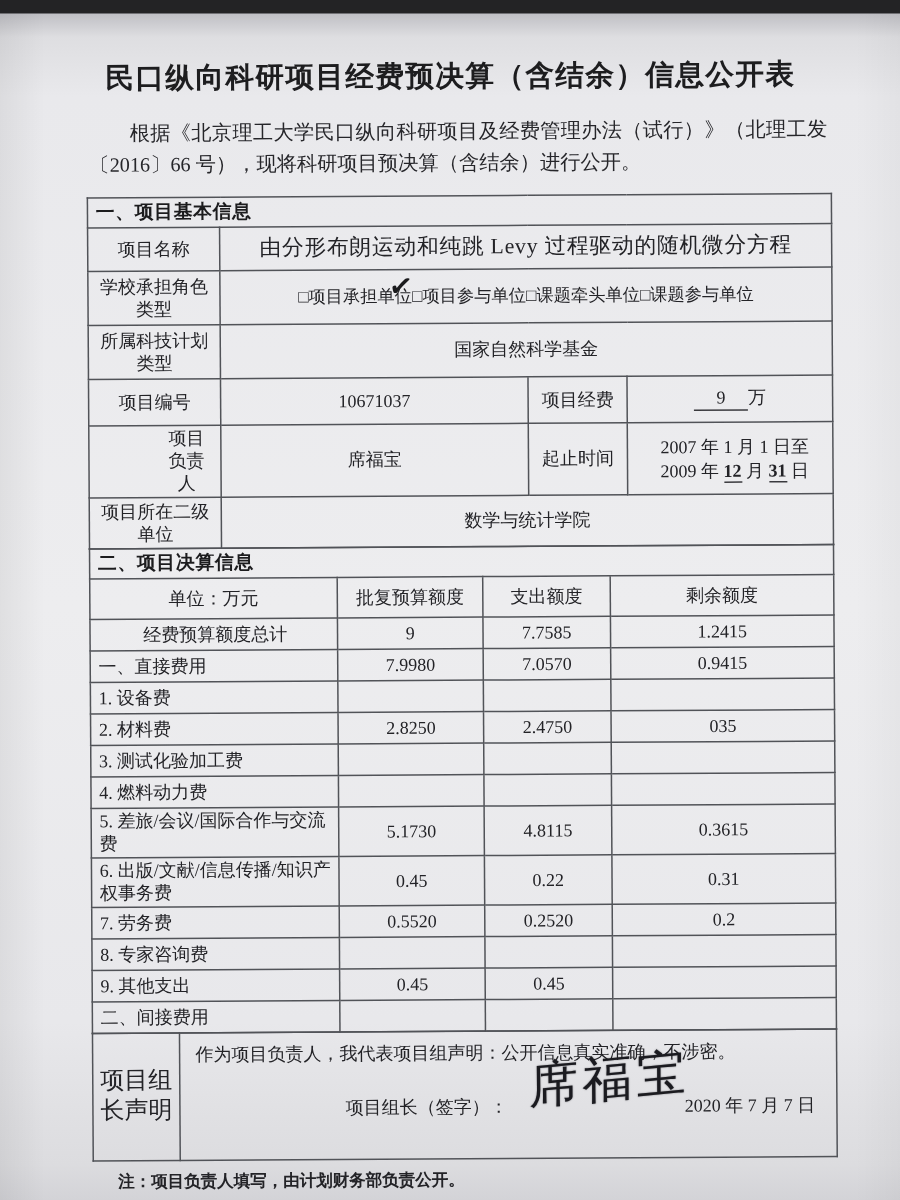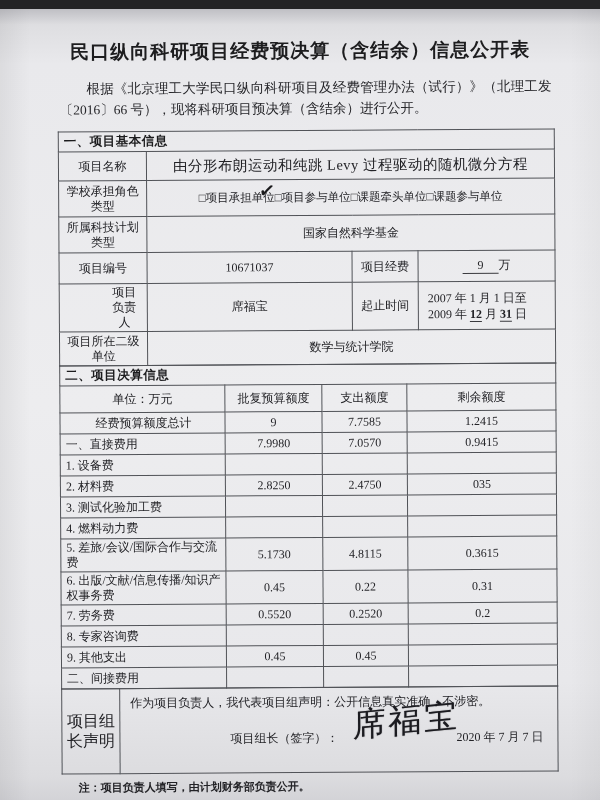--- a/index.html
+++ b/index.html
@@ -39,21 +39,21 @@
     text-align:left;font-weight:bold;font-size:12.5px;color:#1c1c1e;
     height:17px;padding-left:5px;letter-spacing:.5px;
   }
   .lab{padding:1px 6px;}
   .h-name{height:26px;} .h-role{height:33px;} .h-plan{height:33px;border-radius:16px;}
   .h-no{height:28px;} .h-leader{height:30px;padding-left:48px;} .h-unit2{height:31px;}
   .big-val{font-size:14.5px;letter-spacing:.5px;}
   .u{border-bottom:1px solid #3a3a3e;font-weight:bold;}
   .fund-val{display:inline-block;padding:0 15px;border-bottom:1px solid #3a3a3e;}
   .dur-cell{text-align:left;padding-left:9px;}
-  .dur-line{line-height:16px;}
+  .dur-line{line-height:16px;text-align:center;}
   .opt{position:relative;white-space:nowrap;font-size:11.5px;}
   .tick{
     position:absolute;left:-16px;top:-8px;font-style:normal;font-weight:bold;
     font-size:19px;color:#1b1b1d;transform:rotate(8deg);
   }
   .colhead td{height:24px;font-size:12px;}
   .b-label{text-align:left;padding-left:5px;height:18px;}
   .b-label.c{text-align:center;}
   .num{font-size:12px;}
   .decl-lab{width:2.4em;line-height:20px;font-size:16px;}

